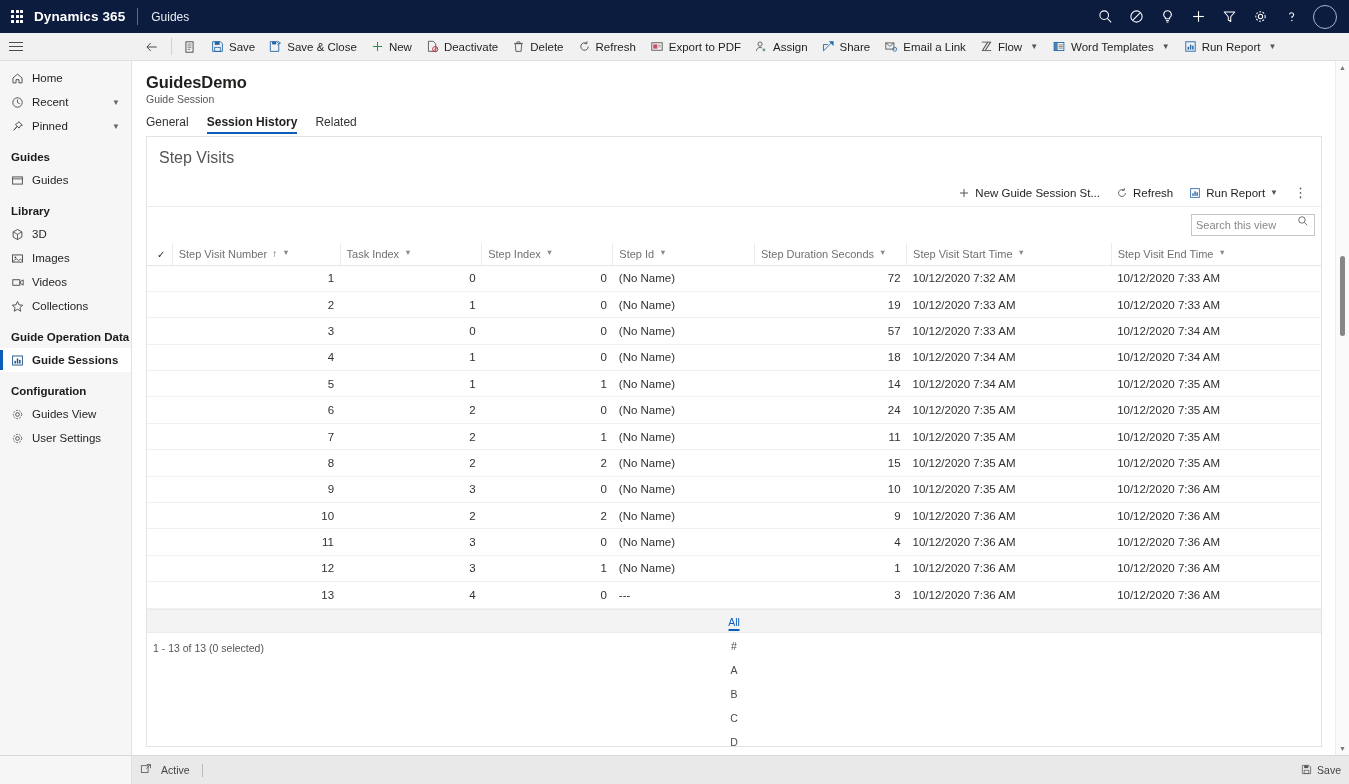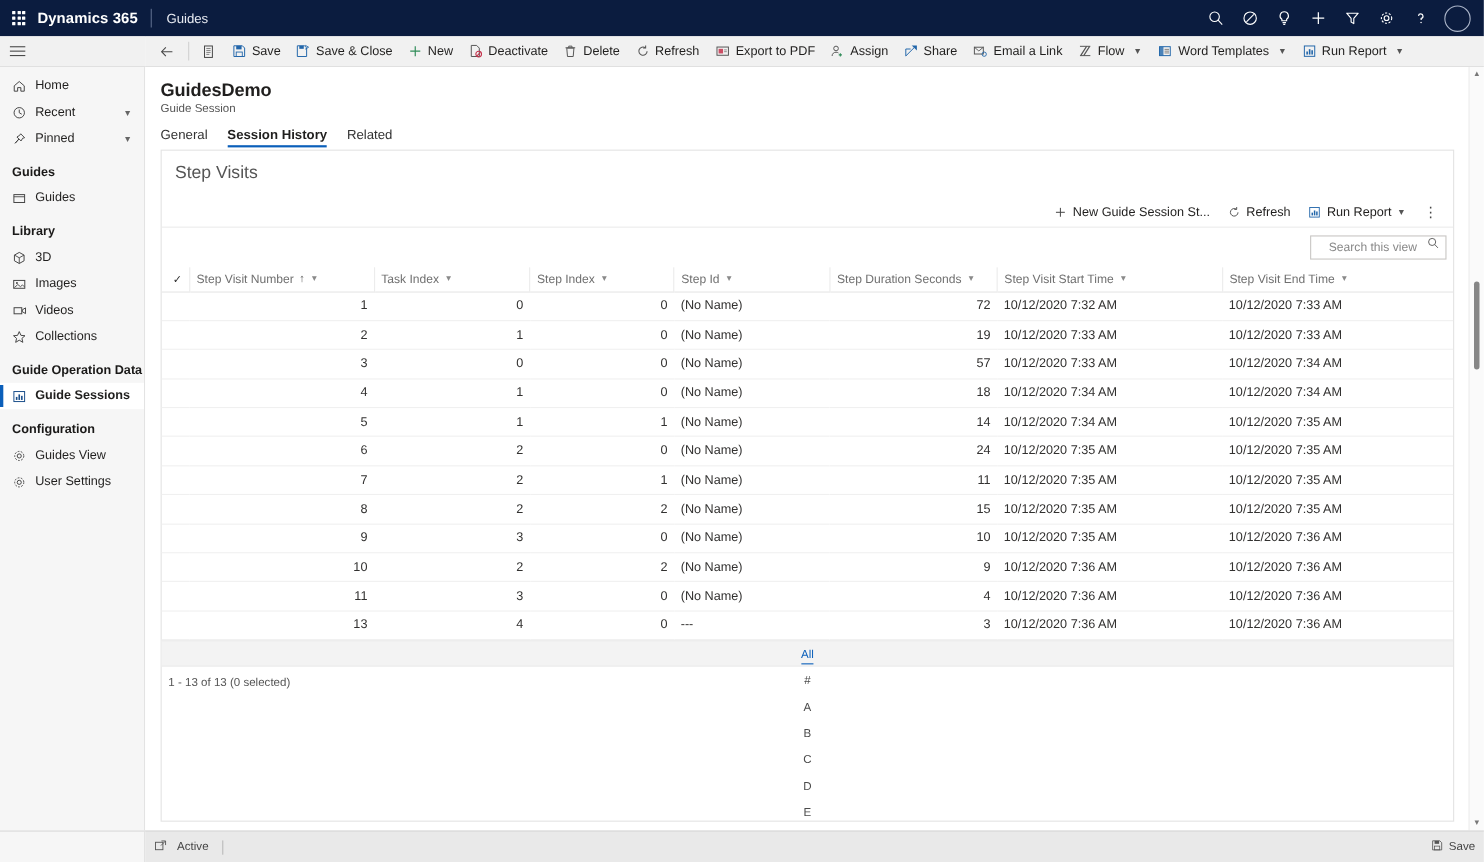--- a/index.html
+++ b/index.html
@@ -106,21 +106,21 @@
   }
   .gcmd { display:flex; align-items:center; gap:5px; font-size:11.5px;
           padding:0 8px; height:26px; cursor:pointer; color:#201f1e; white-space:nowrap;}
   .gcmd .chev { font-size:8px; color:#555; }
   .gmore { padding:0 8px; cursor:pointer; color:#444; font-size:13px; line-height:1;
            letter-spacing:0; }
 
   .search-row { display:flex; justify-content:flex-end; padding:7px 6px 7px 0; }
   .searchbox {
     width:124px; height:22px; border:1px solid #c8c6c4; background:#fff;
-    display:flex; padding:0 5px 0 14px;
+    display:flex; padding:0 5px 0 2px;
   }
   .searchbox input {
     border:none; outline:none; flex:1; font-size:11px; color:#323130;
     font-family:"Liberation Sans", sans-serif; background:transparent; min-width:0;
   }
   .searchbox input::placeholder { color:#888; }
 
   
   table.grid { width:100%; border-collapse:collapse; table-layout:fixed; }
   table.grid th {
@@ -741,20 +741,30 @@
             <td class="num">11</td>
             <td class="num">3</td>
             <td class="num">0</td>
             <td class="link">(No Name)</td>
             <td class="num">4</td>
             <td>10/12/2020 7:36 AM</td>
             <td>10/12/2020 7:36 AM</td>
           </tr>
           <tr class="row">
             <td></td>
+            <td class="num">12</td>
+            <td class="num">3</td>
+            <td class="num">1</td>
+            <td class="link">(No Name)</td>
+            <td class="num">1</td>
+            <td>10/12/2020 7:36 AM</td>
+            <td>10/12/2020 7:36 AM</td>
+          </tr>
+          <tr class="row">
+            <td></td>
             <td class="num">13</td>
             <td class="num">4</td>
             <td class="num">0</td>
             <td class="dash">---</td>
             <td class="num">3</td>
             <td>10/12/2020 7:36 AM</td>
             <td>10/12/2020 7:36 AM</td>
           </tr>
         </tbody>
     </table>

